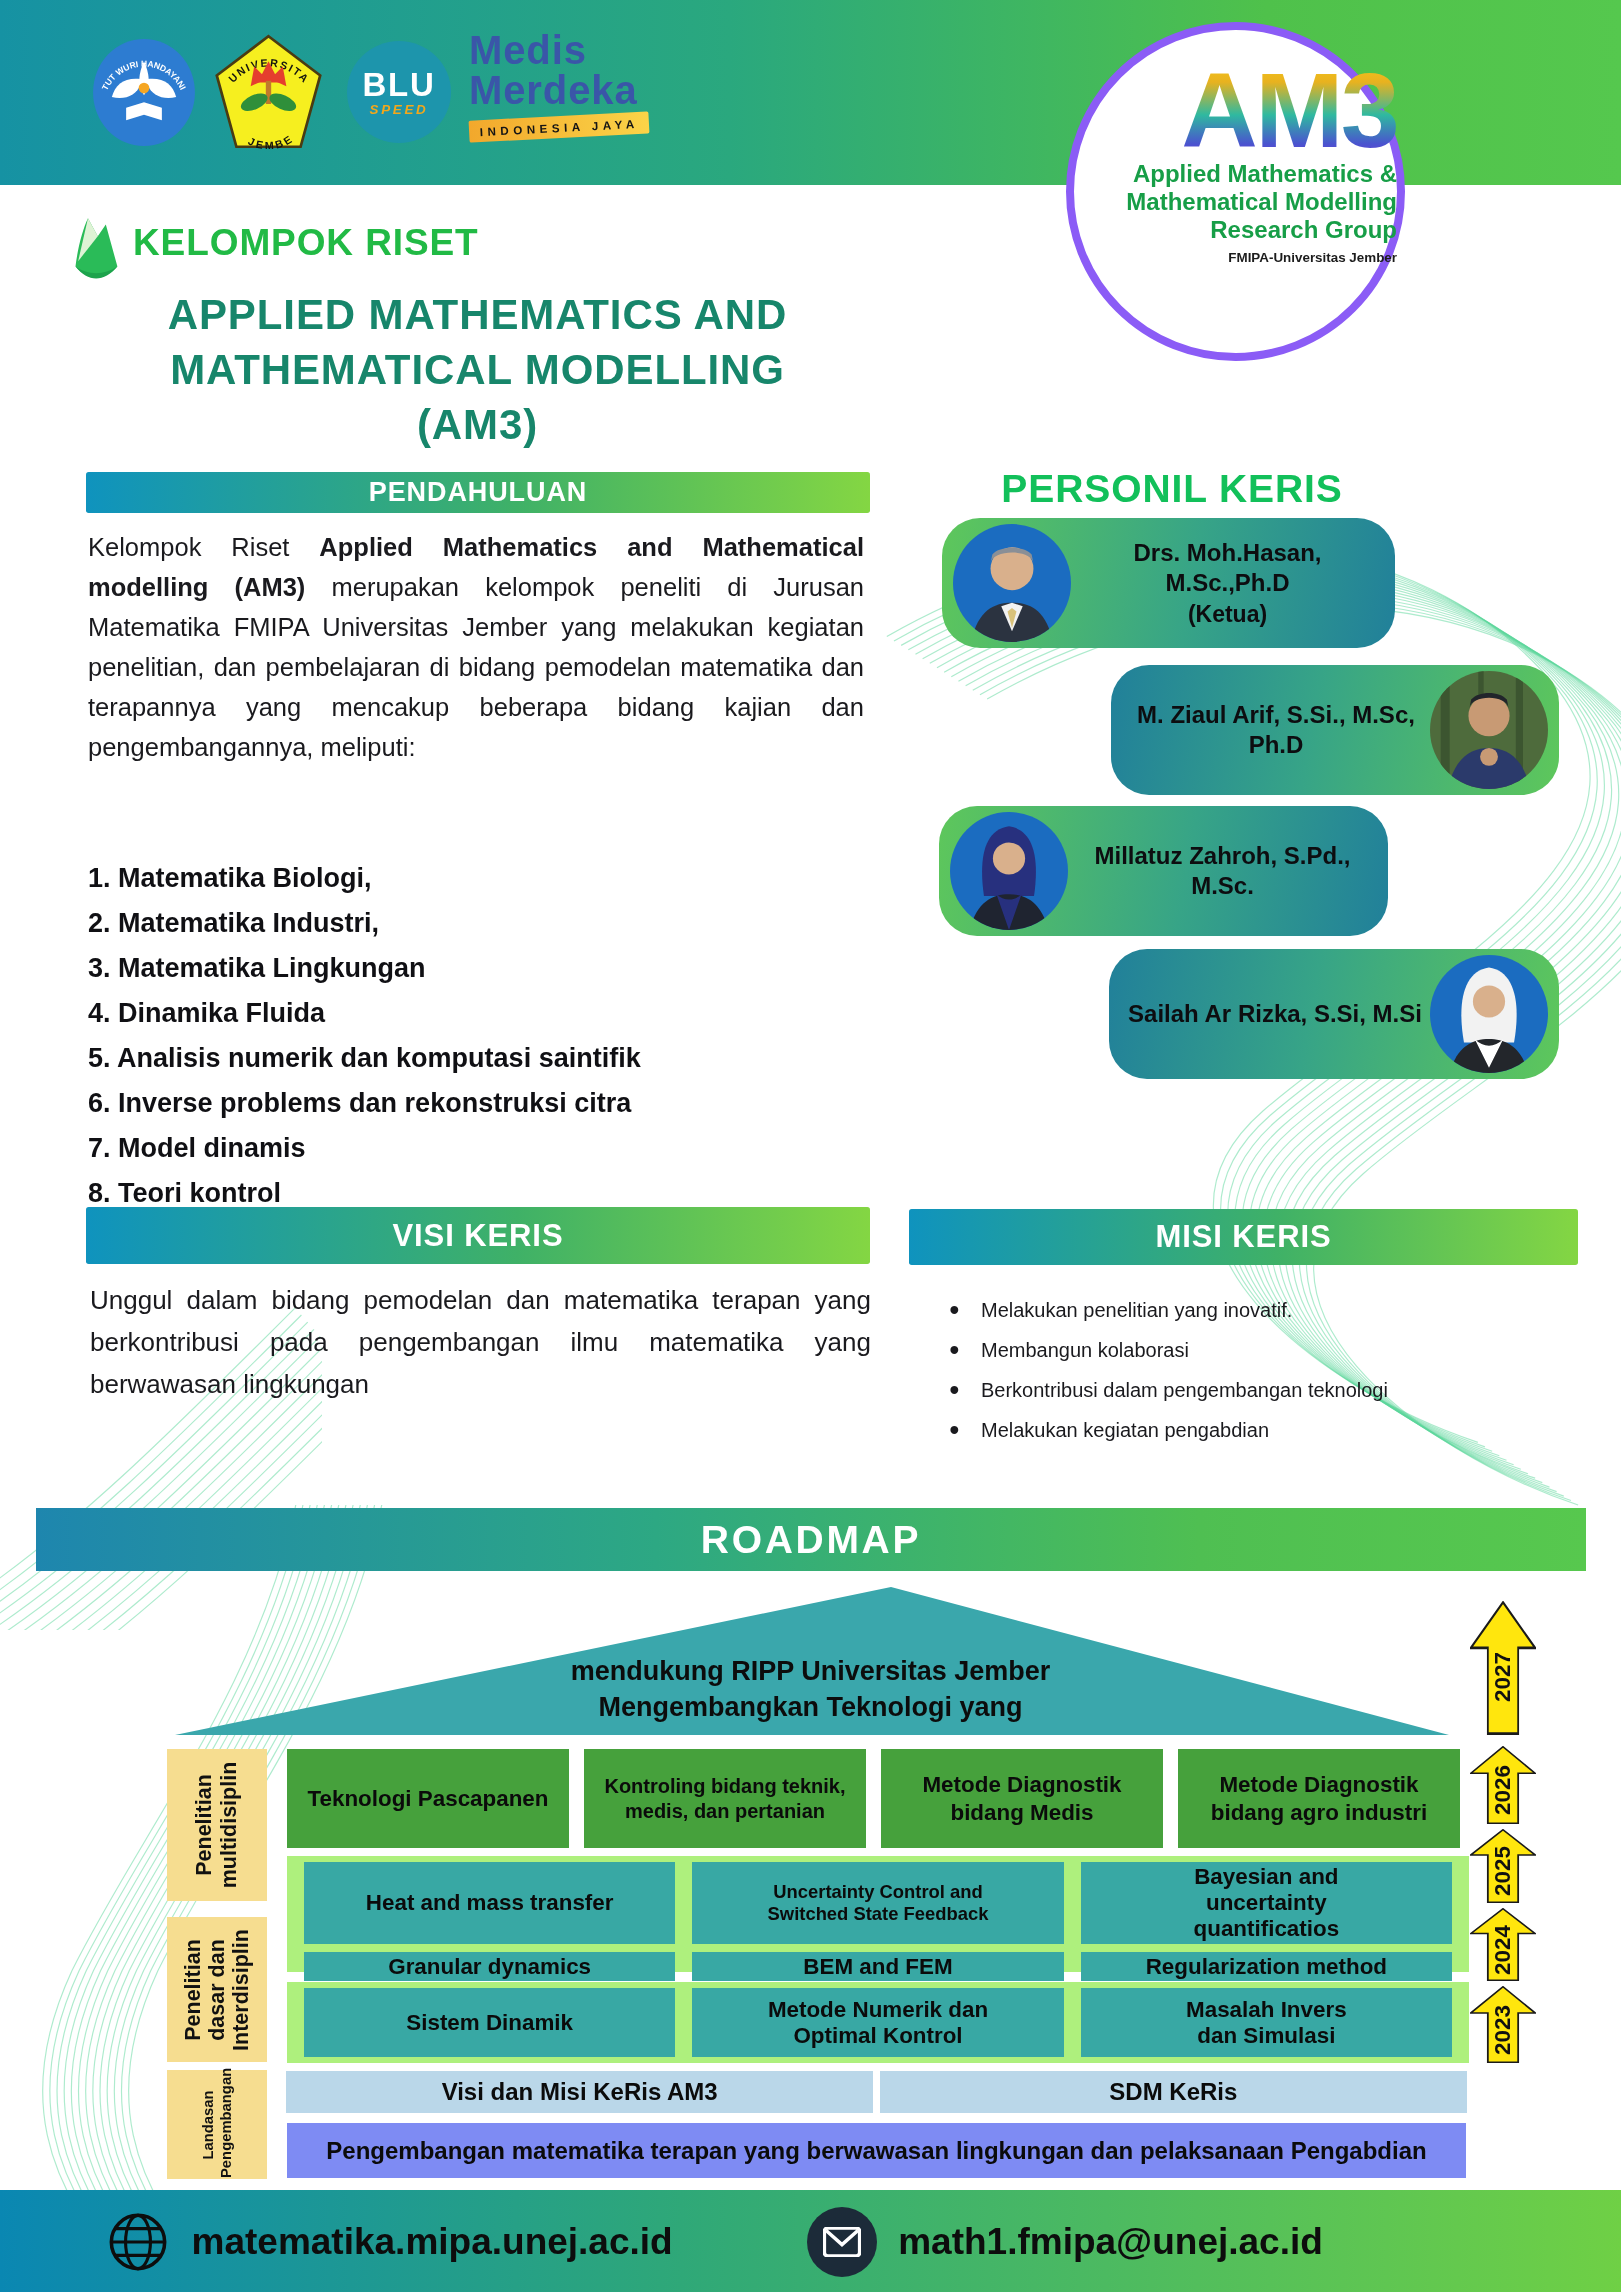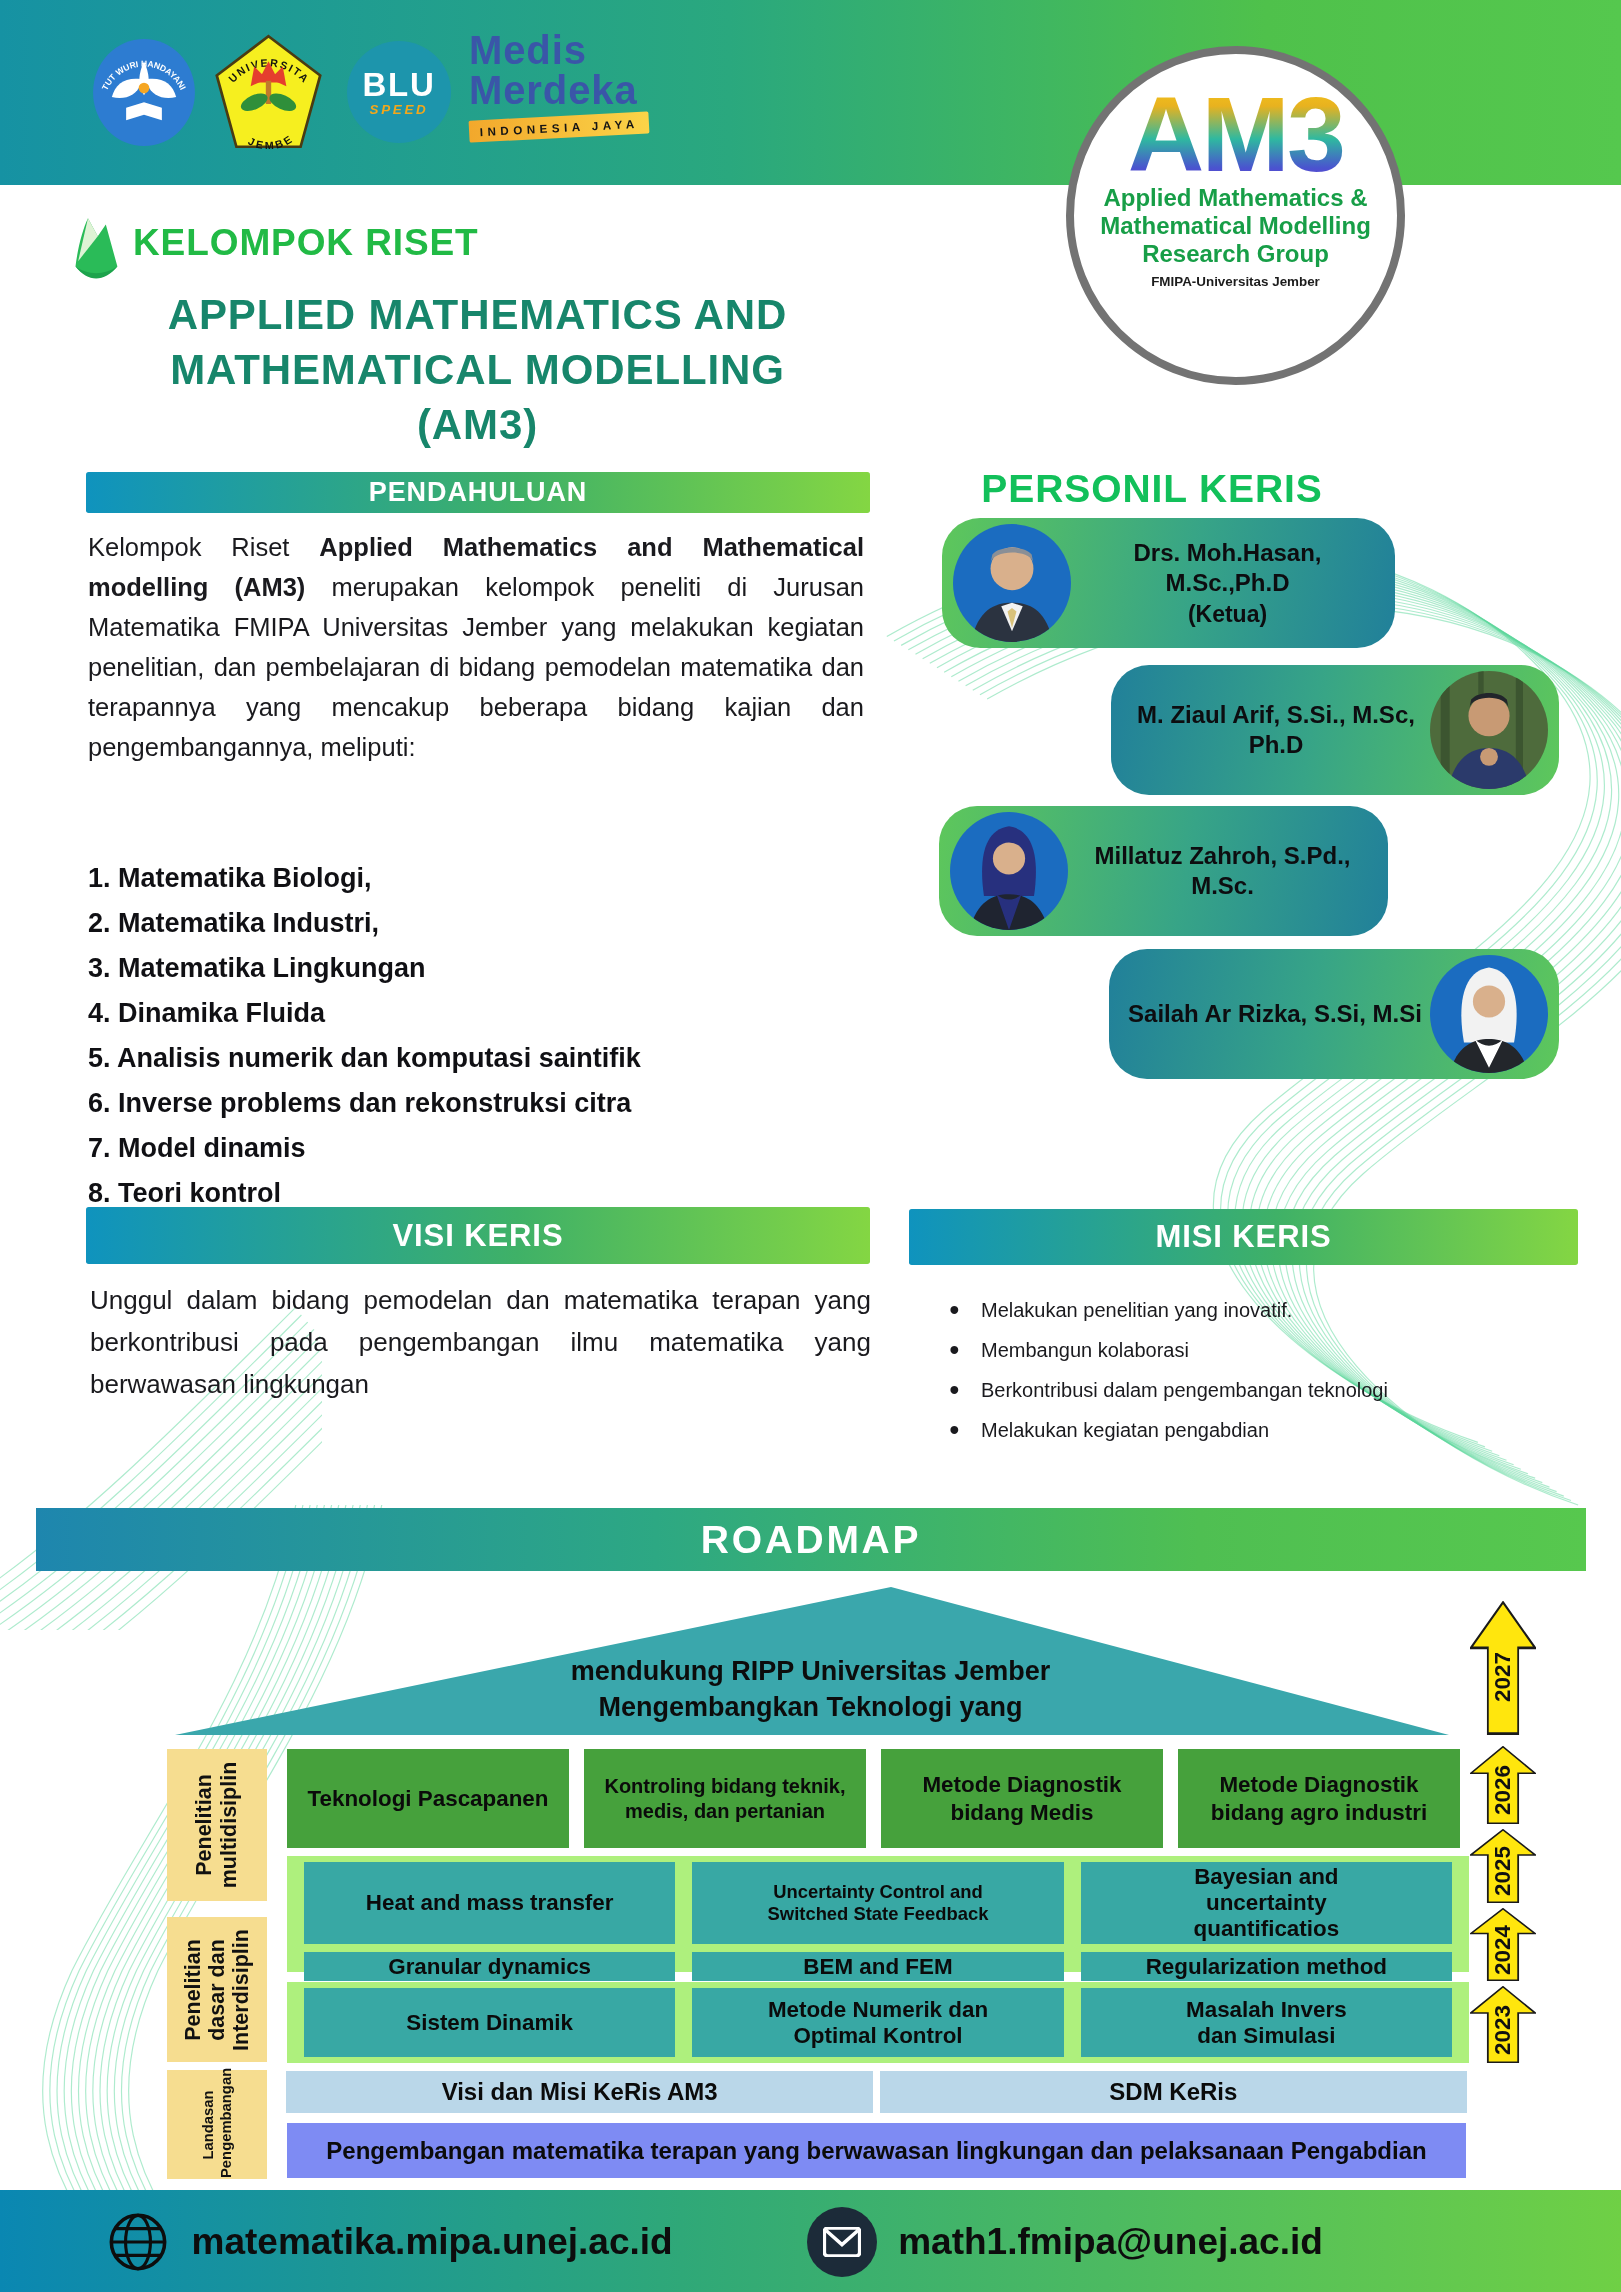--- a/index.html
+++ b/index.html
@@ -21,22 +21,22 @@
             display:flex;flex-direction:column;align-items:center;justify-content:center}
   .blu-txt{font-size:33px;font-weight:bold;color:#ffffff;letter-spacing:1.8px;line-height:34px}
   .blu-sub{font-size:13.4px;font-weight:bold;font-style:italic;color:#f2a71b;letter-spacing:2.7px}
   .logo-km{left:469px;top:30px;width:233px;height:125px}
   .km-line{font-size:40px;line-height:40px;font-weight:bold;color:#3a56a8;letter-spacing:0.9px}
   .km-ribbon{margin-top:6.3px;width:max-content;background:linear-gradient(90deg,#f2a82c,#fbd448);
              color:#151515;font-size:11.6px;font-weight:bold;letter-spacing:4.5px;padding:4.5px 10.7px;
              transform:rotate(-3deg);border-radius:1.8px}
 
   
-  .am3-badge{position:absolute;left:1066px;top:46px;width:339px;height:339px;border-radius:50%;
-             background:#ffffff;border:8px solid #737373;z-index:3;text-align:center}
+  .am3-badge{position:absolute;left:1066px;top:22px;width:339px;height:339px;border-radius:50%;
+             background:#ffffff;border:8px solid #8b5cf6;z-index:3;text-align:right}
   .am3-acronym{margin-top:30px;font-size:106px;line-height:100px;font-weight:bold;letter-spacing:-2.7px;
                background:linear-gradient(180deg,#f6c51a 0%,#e8b21f 22%,#2fb9a0 55%,#4a53cf 84%,#6b3fd4 100%);
                -webkit-background-clip:text;background-clip:text;color:transparent}
   .am3-line{font-size:24px;line-height:28px;font-weight:bold;color:#179e47}
   .am3-sub{margin-top:6.3px;font-size:13.4px;font-weight:bold;color:#1c1c1c}
 
   
   .kicker-icon{position:absolute;left:70px;top:213px;width:52px;height:66px;z-index:2}
   .kicker-text{position:absolute;left:133px;top:222px;font-size:37px;font-weight:bold;
                color:#21ba45;letter-spacing:0.9px;z-index:2}
@@ -50,21 +50,21 @@
   .pendahuluan-bar{left:86px;top:472px;width:784px;height:41px;font-size:27px}
   .visi-bar{left:86px;top:1207px;width:784px;height:57px;font-size:31px}
   .misi-bar{left:909px;top:1209px;width:669px;height:56px;font-size:31px}
 
   .pendahuluan-text{position:absolute;left:88px;top:527px;width:776px;z-index:2;
                     font-size:25.5px;line-height:40px;text-align:justify;color:#1a1a1e}
   .fields{position:absolute;left:88px;top:856px;width:806px;z-index:2;
           font-size:27px;line-height:45px;font-weight:bold;color:#101014}
 
   
-  .personil-heading{position:absolute;left:919px;top:467px;width:466px;text-align:center;z-index:2;
+  .personil-heading{position:absolute;left:939px;top:467px;width:466px;text-align:center;z-index:2;
                     font-size:39px;font-weight:bold;color:#12c05a;letter-spacing:0.9px}
   .pcard{position:absolute;height:130px;border-radius:38px;display:flex;align-items:center;z-index:3;padding:0 10.7px}
   .pcard.g2t{background:linear-gradient(100deg,#5ec75b 0%,#37a487 55%,#21809a 100%)}
   .pcard.t2g{background:linear-gradient(100deg,#21809a 0%,#37a487 45%,#5ec75b 100%)}
   .pcard-1{left:942px;top:518px;width:453px}
   .pcard-2{left:1111px;top:665px;width:448px}
   .pcard-3{left:939px;top:806px;width:449px}
   .pcard-4{left:1109px;top:949px;width:450px}
   .photo{width:118px;height:118px;border-radius:50%;overflow:hidden;flex:none}
   .pcard-info{flex:1;text-align:center;padding:0 5.4px}

